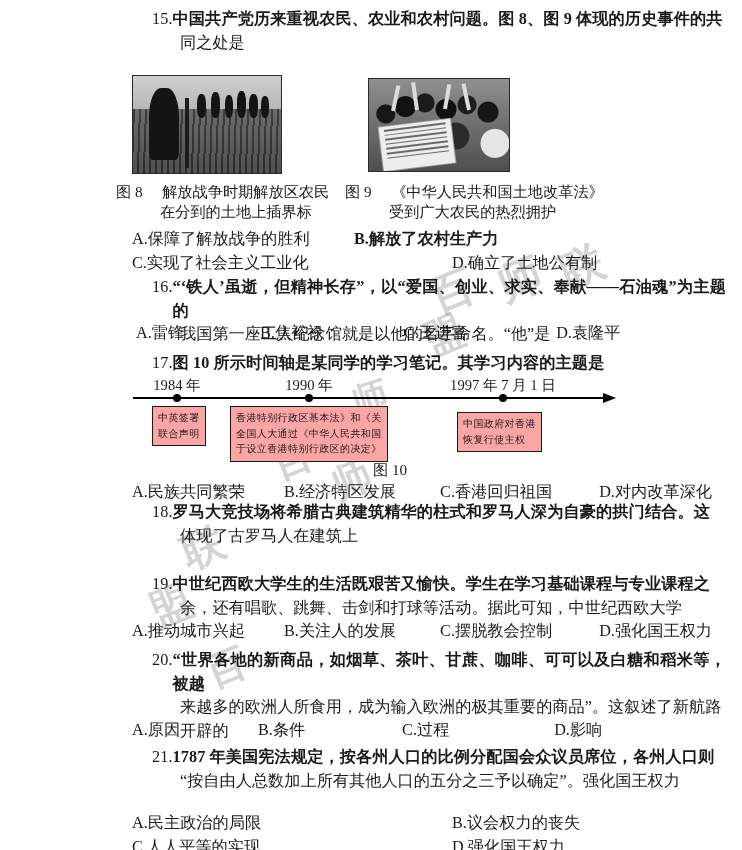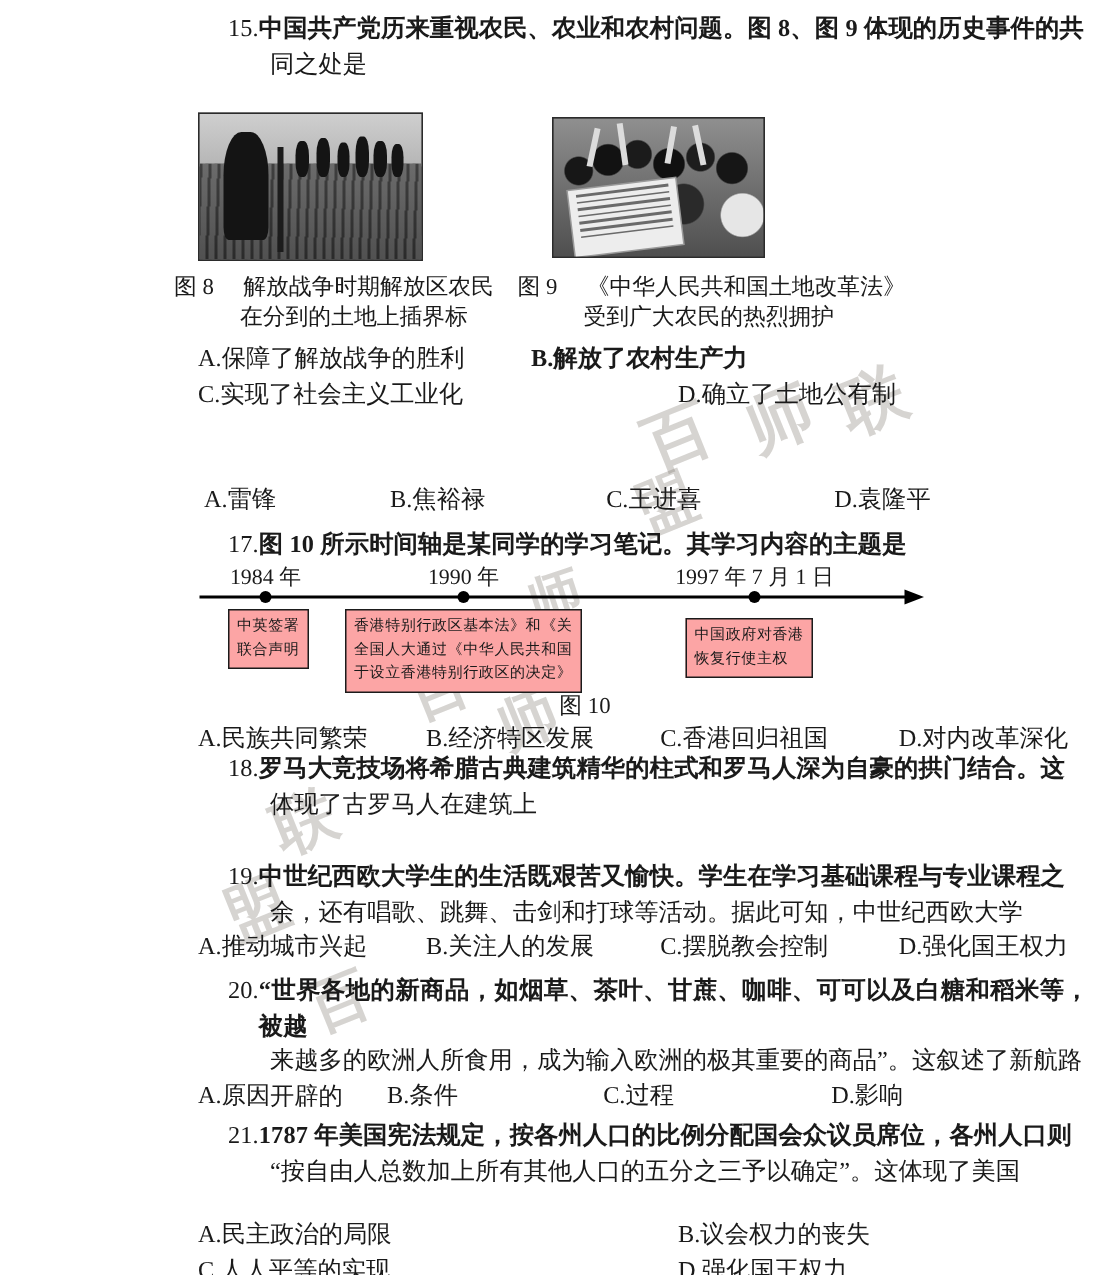--- a/index.html
+++ b/index.html
@@ -277,20 +277,27 @@
     <div class="row">
       <span class="opt c1"><span class="lbl">A.</span><span>保障了解放战争的胜利</span></span>
       <span class="opt" style="font-weight:bold;"><span class="lbl">B.</span><span>解放了农村生产力</span></span>
     </div>
     <div class="row">
       <span class="opt c1"><span class="lbl">C.</span><span>实现了社会主义工业化</span></span>
       <span class="opt" style="margin-left:98px;"><span class="lbl">D.</span><span>确立了土地公有制</span></span>
     </div>
   </div>
 
+  <div class="q" style="top:276px;">
+    <div class="qline">
+      <span class="qnum">16.</span>
+      <span class="qtext">“‘铁人’虽逝，但精神长存”，以“爱国、创业、求实、奉献——石油魂”为主题的</span>
+    </div>
+    <div class="qcont">我国第一座工人纪念馆就是以他的名字命名。“他”是</div>
+  </div>
 
   <div class="opts opts-4col" style="left:136px; top:322px;">
     <span class="c" style="width:120px;"><span class="lbl">A.</span><span>雷锋</span></span>
     <span class="c" style="width:140px;"><span class="lbl">B.</span><span>焦裕禄</span></span>
     <span class="c" style="width:148px;"><span class="lbl">C.</span><span>王进喜</span></span>
     <span class="c"><span class="lbl">D.</span><span>袁隆平</span></span>
   </div>
 
   <div class="q" style="top:352px;">
     <div class="qline">
@@ -375,21 +382,21 @@
     <span class="c" style="width:140px;"><span class="lbl">B.</span><span>条件</span></span>
     <span class="c" style="width:148px;"><span class="lbl">C.</span><span>过程</span></span>
     <span class="c"><span class="lbl">D.</span><span>影响</span></span>
   </div>
 
   <div class="q" style="top:746px;">
     <div class="qline">
       <span class="qnum">21.</span>
       <span class="qtext">1787 年美国宪法规定，按各州人口的比例分配国会众议员席位，各州人口则</span>
     </div>
-    <div class="qcont">“按自由人总数加上所有其他人口的五分之三予以确定”。这体现了美国</div>
+    <div class="qcont">“按自由人总数加上所有其他人口的五分之三予以确定”。强化国王权力</div>
   </div>
 
   <div class="opts opts-2col" style="left:132px; top:812px;">
     <div class="row">
       <span class="opt c1"><span class="lbl">A.</span><span>民主政治的局限</span></span>
       <span class="opt" style="margin-left:98px;"><span class="lbl">B.</span><span>议会权力的丧失</span></span>
     </div>
     <div class="row">
       <span class="opt c1"><span class="lbl">C.</span><span>人人平等的实现</span></span>
       <span class="opt" style="margin-left:98px;"><span class="lbl">D.</span><span>强化国王权力</span></span>

